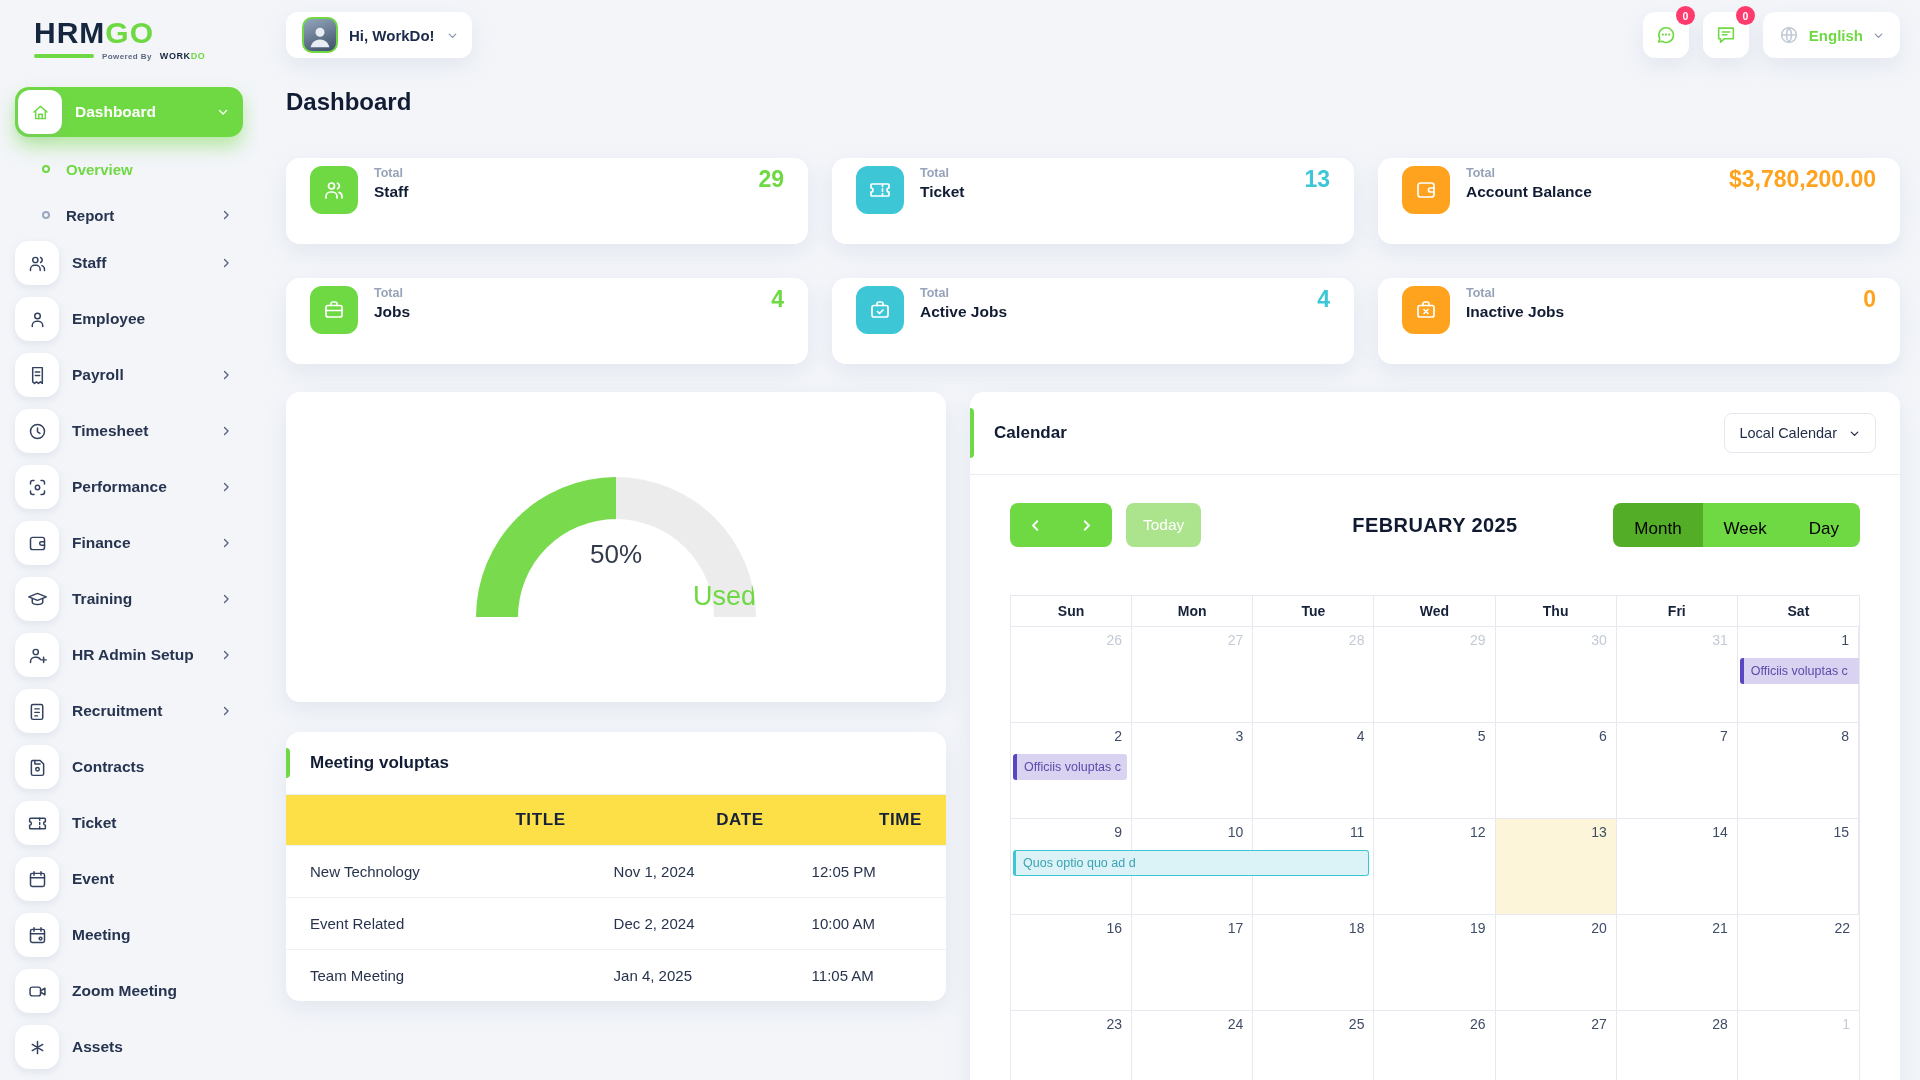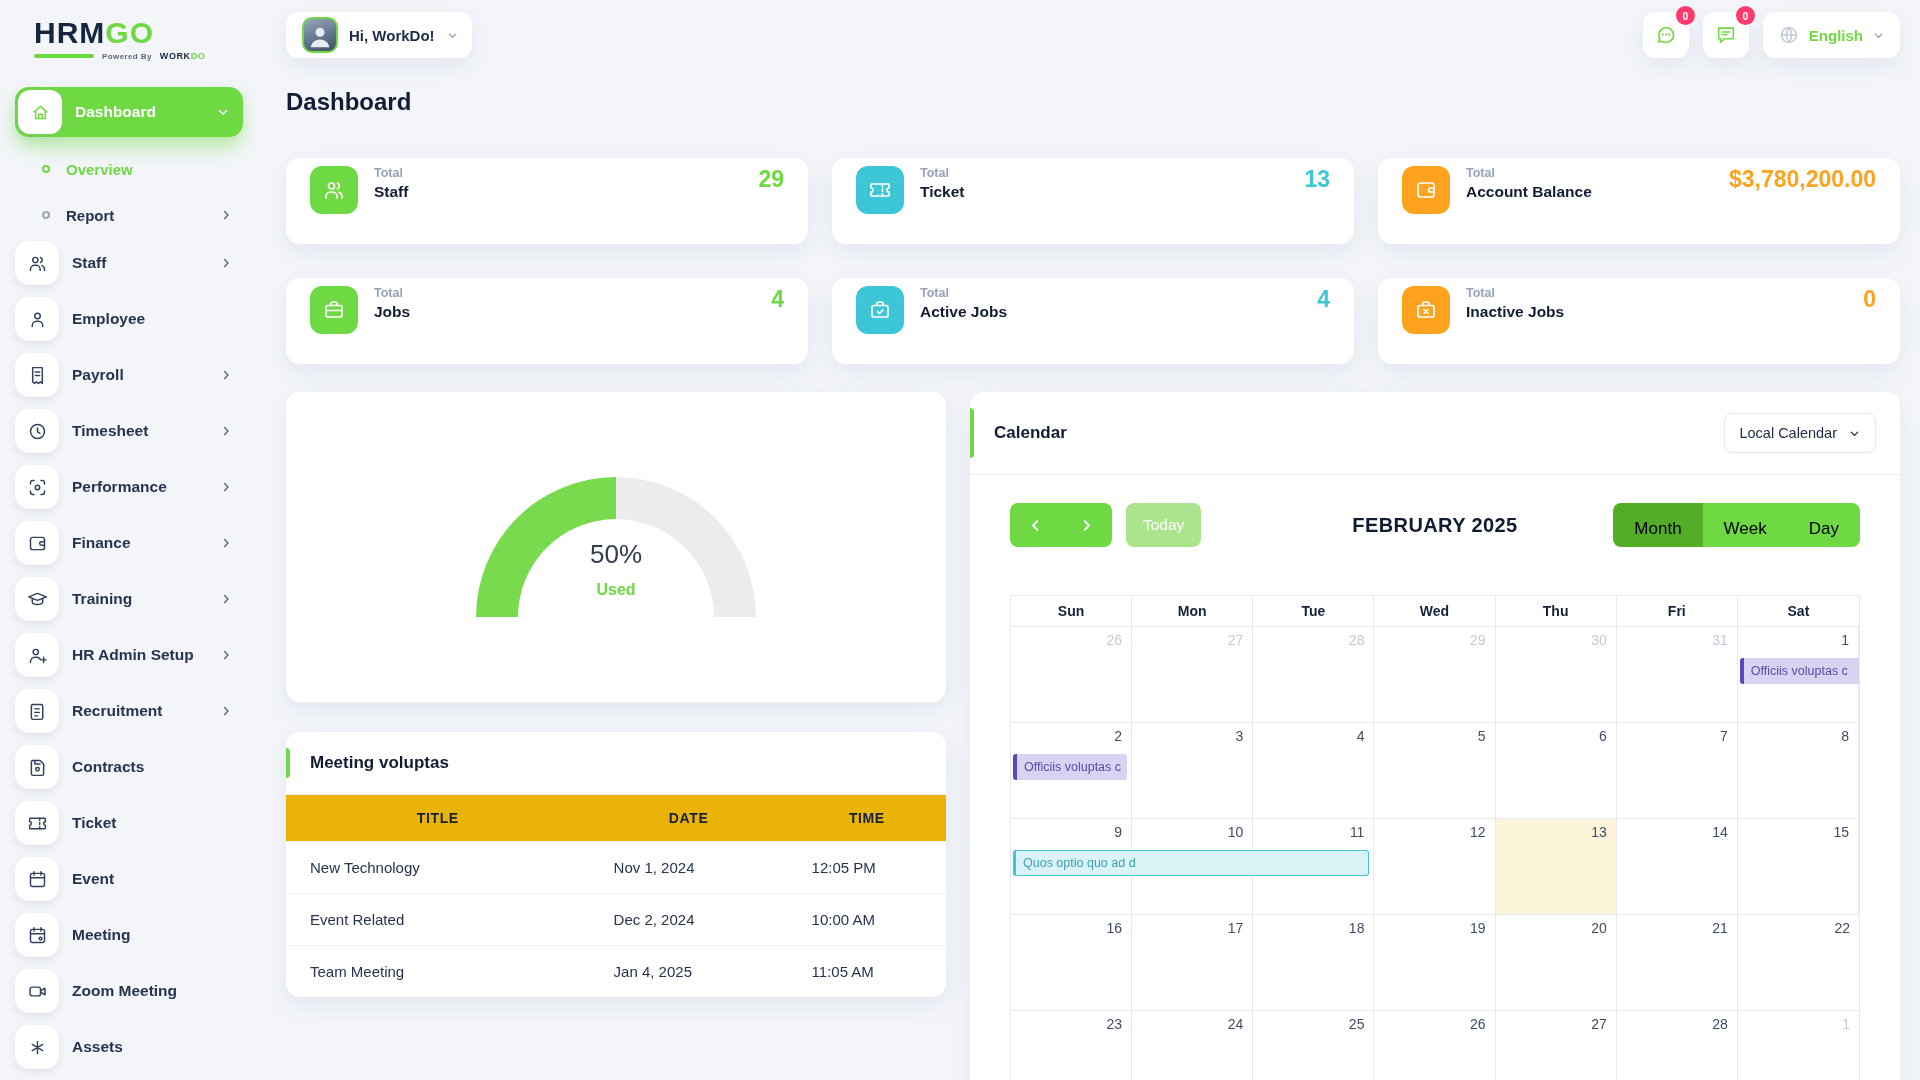--- a/index.html
+++ b/index.html
@@ -71,26 +71,26 @@
   .card-head::before{content:"";position:absolute;left:0;top:16px;bottom:16px;width:4px;background:var(--green);
                      border-radius:0 4px 4px 0}
   .card-title{font-size:17px;font-weight:700;color:#121c34}
   .card-sub{font-size:13px;font-weight:700;color:#121c34;margin-left:7px}
   
   .storage-body{height:310px;display:flex;align-items:center;justify-content:center}
   .gauge{position:relative;width:280px;height:140px;border-radius:280px 280px 0 0;overflow:hidden;
          background:conic-gradient(from -90deg at 50% 100%, #79da4e 0 90deg, #ececec 90deg 180deg)}
   .gauge::after{content:"";position:absolute;left:42px;top:42px;width:196px;height:196px;border-radius:50%;background:#fff}
   .gauge-label{position:absolute;left:0;right:0;top:62px;text-align:center;font-size:26px;color:#333b4d;z-index:1}
-  .gauge-used{position:absolute;left:0;right:0;top:104px;text-align:center;font-size:16px;font-weight:700;
+  .gauge-used{position:absolute;left:0;right:0;top:104px;text-align:right;font-size:27px;font-weight:400;
               color:var(--green);z-index:1}
   
   .meet-card{margin-top:30px}
   table{width:100%;border-collapse:collapse}
-  thead th{background:#eab308;text-align:center;font-size:14px;font-weight:700;letter-spacing:.6px;
+  thead th{background:#fde047;text-align:right;font-size:17px;font-weight:700;letter-spacing:.6px;
            color:#16213a;padding:15px 24px}
   tbody td{padding:17px 24px;font-size:15px;color:#27334d;border-top:1px solid #eef1f6}
   th:nth-child(1){width:46%}th:nth-child(2){width:30%}
   
   .cal-card{min-height:1120px}
   .cal-select{margin-left:auto;height:40px;display:flex;align-items:center;gap:11px;padding:0 14px;background:#fff;
               border:1px solid #e3e8ef;border-radius:8px;font-size:14.5px;color:#222e48;cursor:pointer;font-family:inherit}
   .cal-select .chev-sm{color:#222e48}
   .cal-body{padding:28px 40px 40px}
   .cal-toolbar{position:relative;display:flex;align-items:center;height:44px}

